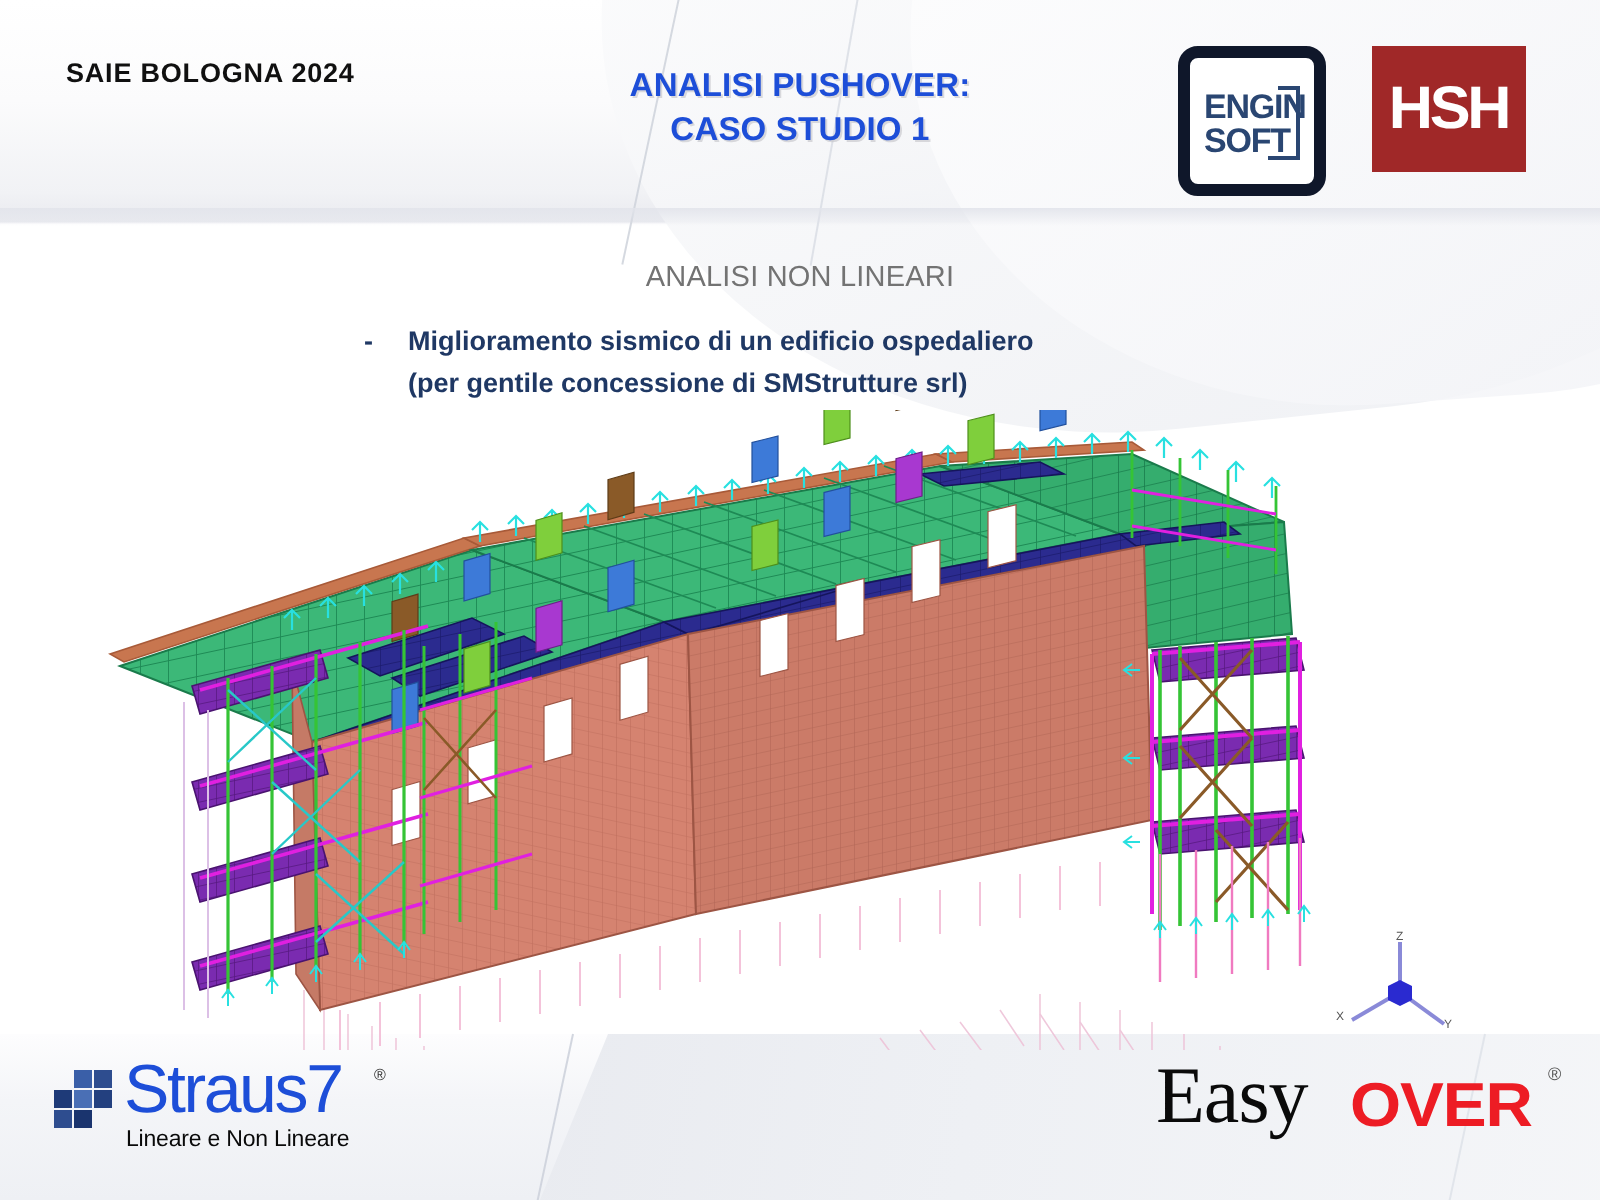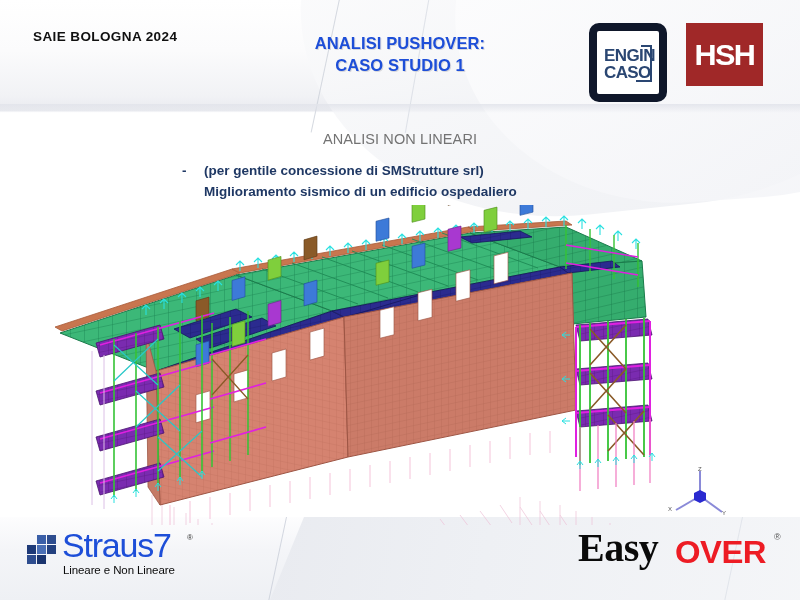--- a/index.html
+++ b/index.html
@@ -118,21 +118,21 @@
     text-shadow: 1px 1px 0 rgba(190,190,195,0.55);
     letter-spacing: 0.1px;
   }
   .slide-title .t-line { display: block; white-space: nowrap; }
 
   
   .enginsoft-logo {
     position: absolute;
     left: 589px; top: 23px;
     width: 62px; height: 63px;
-    border: 8px solid #0f172a;
+    border: 6px solid #0f172a;
     border-radius: 10px;
     background: #ffffff;
   }
   .es-inner {
     position: absolute;
     left: 7px; top: 6px;
     width: 48px; height: 50px;
   }
   .es-word {
     position: absolute;
@@ -269,21 +269,20 @@
     width: 210px; height: 48px;
   }
   .eo-easy {
     position: absolute;
     left: 0; top: 0;
     font-family: "Liberation Serif", serif;
     font-size: 40px;
     color: #0a0a0a;
     line-height: 1;
     letter-spacing: -0.5px;
-    font-weight: bold;
   }
   .eo-over {
     position: absolute;
     left: 97px; top: 9px;
     font-family: "Liberation Sans", sans-serif;
     font-weight: bold;
     font-size: 31px;
     color: #ed1c24;
     letter-spacing: -0.5px;
     line-height: 1;
@@ -319,38 +318,38 @@
   <div class="event-label">SAIE BOLOGNA 2024</div>
 
   <div class="slide-title">
     <span class="t-line">ANALISI PUSHOVER:</span>
     <span class="t-line">CASO STUDIO 1</span>
   </div>
 
   <div class="enginsoft-logo">
     <div class="es-inner">
       <span class="es-word es-engin">ENGIN</span>
-      <span class="es-word es-soft">CASO</span>
+      <span class="es-word es-soft">SOFT</span>
       <span class="es-bracket-r"></span>
       <span class="es-bracket-b"></span>
     </div>
   </div>
 
   <div class="hsh-logo">
     <span class="hsh-text">HSH</span>
   </div>
 
   <div class="section-heading">ANALISI NON LINEARI</div>
 
   <div class="bullet-block">
     <div class="bullet-row">
       <span class="bullet-dash">-</span>
       <span class="bullet-text">
+        <span class="b-line">Miglioramento sismico di un edificio ospedaliero</span>
         <span class="b-line">(per gentile concessione di SMStrutture srl)</span>
-        <span class="b-line">Miglioramento sismico di un edificio ospedaliero</span>
       </span>
     </div>
   </div>
 
   <div class="model-wrap">
     <svg width="800" height="320" viewBox="0 0 800 320">
       <defs>
         <pattern id="roofmesh" width="14" height="11" patternUnits="userSpaceOnUse" patternTransform="skewY(-12)">
           <rect width="14" height="11" fill="#3cb878"></rect>
           <path d="M0 0 H14 M0 0 V11" stroke="#1e8a55" stroke-width="0.9"></path>

